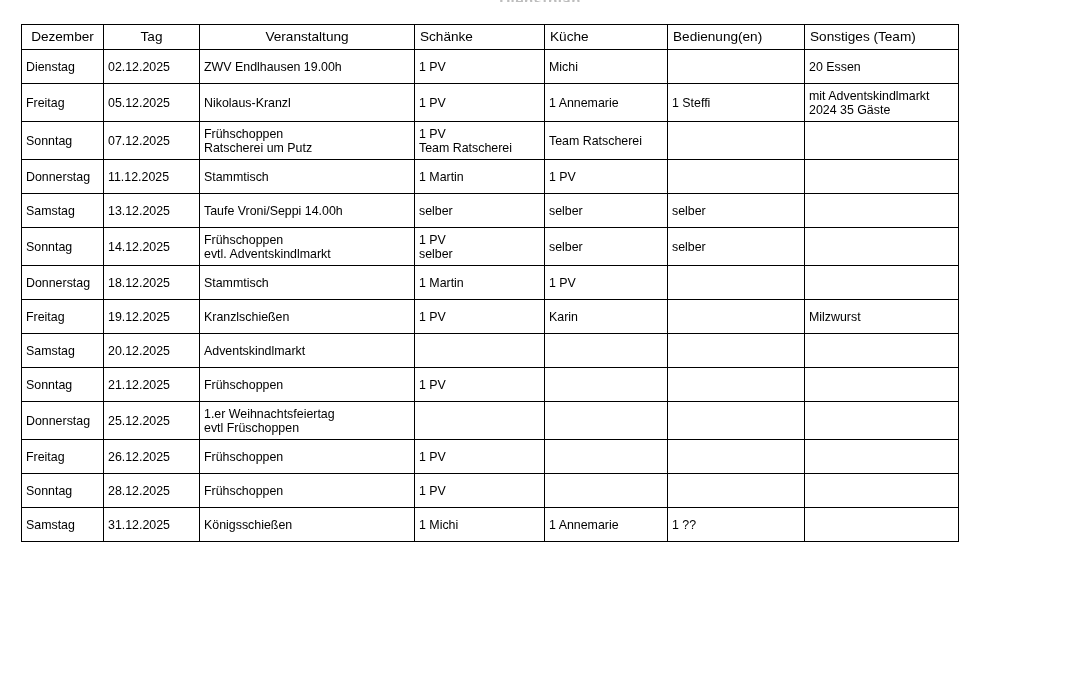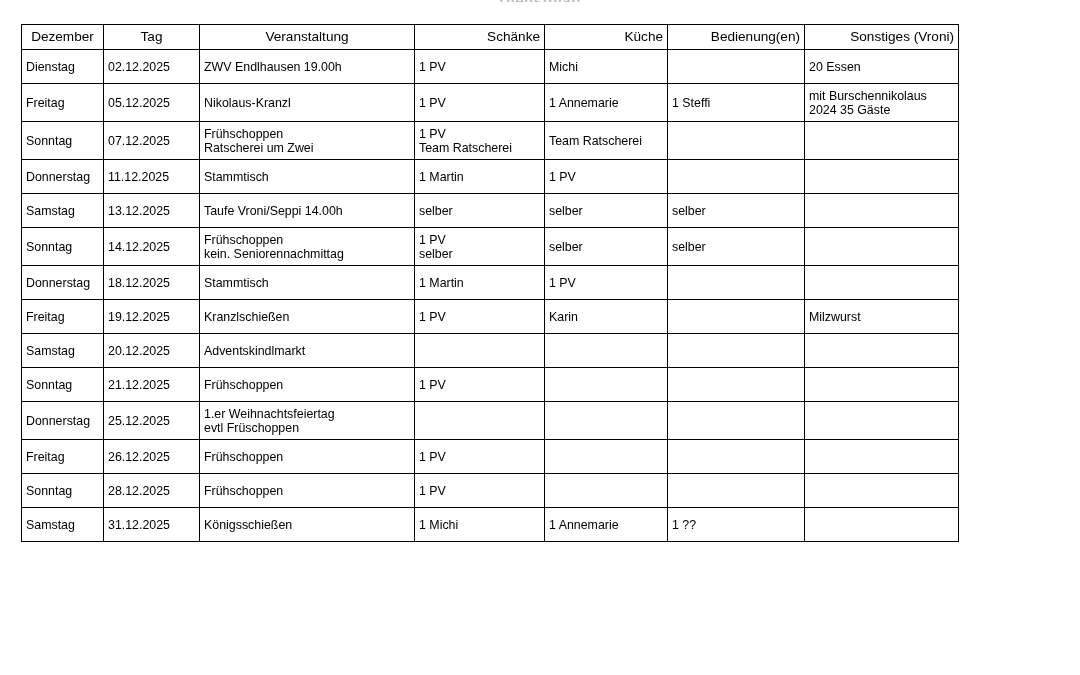--- a/index.html
+++ b/index.html
@@ -73,22 +73,22 @@
   .c-other { width: 154px; }
 
   
   #plan-table thead th {
     height: 24px;
     font-size: 13.6px;
     text-align: center;
     white-space: nowrap;
   }
   #plan-table thead th.left-head {
-    text-align: right;
-    padding-left: 17px;
+    text-align: left;
+    padding-left: 5px;
     margin-left: 43px;
   }
 
   
   #plan-table tbody tr { height: 34px; }
   #plan-table tbody tr.tall { height: 38px; }
 
   td.center { text-align: left; }
   td.left   { text-align: left; padding-left: 5px; margin-left: 37px; }
 
@@ -115,21 +115,21 @@
       <col class="c-other">
     </colgroup>
     <thead>
       <tr>
         <th>Dezember</th>
         <th>Tag</th>
         <th>Veranstaltung</th>
         <th class="left-head">Schänke</th>
         <th class="left-head">Küche</th>
         <th class="left-head">Bedienung(en)</th>
-        <th class="left-head">Sonstiges (Vroni)</th>
+        <th class="left-head">Sonstiges (Team)</th>
       </tr>
     </thead>
     <tbody id="table-body">
         <tr class="">
           <td class="center">
             <span class="cell-lines">
               <span>Dienstag</span>
             </span>
           </td>
           <td class="center">
@@ -189,40 +189,40 @@
               <span>1 Annemarie</span>
             </span>
           </td>
           <td class="left">
             <span class="cell-lines">
               <span>1 Steffi</span>
             </span>
           </td>
           <td class="left">
             <span class="cell-lines">
-              <span>mit Burschennikolaus</span>
+              <span>mit Adventskindlmarkt</span>
               <span>2024 35 Gäste</span>
             </span>
           </td>
         </tr>
         <tr class="tall">
           <td class="center">
             <span class="cell-lines">
               <span>Sonntag</span>
             </span>
           </td>
           <td class="center">
             <span class="cell-lines">
               <span>07.12.2025</span>
             </span>
           </td>
           <td class="center">
             <span class="cell-lines">
               <span>Frühschoppen</span>
-              <span>Ratscherei um Zwei</span>
+              <span>Ratscherei um Putz</span>
             </span>
           </td>
           <td class="left">
             <span class="cell-lines">
               <span>1 PV</span>
               <span>Team Ratscherei</span>
             </span>
           </td>
           <td class="left">
             <span class="cell-lines">
@@ -321,21 +321,21 @@
             </span>
           </td>
           <td class="center">
             <span class="cell-lines">
               <span>14.12.2025</span>
             </span>
           </td>
           <td class="center">
             <span class="cell-lines">
               <span>Frühschoppen</span>
-              <span>kein. Seniorennachmittag</span>
+              <span>evtl. Adventskindlmarkt</span>
             </span>
           </td>
           <td class="left">
             <span class="cell-lines">
               <span>1 PV</span>
               <span>selber</span>
             </span>
           </td>
           <td class="left">
             <span class="cell-lines">

